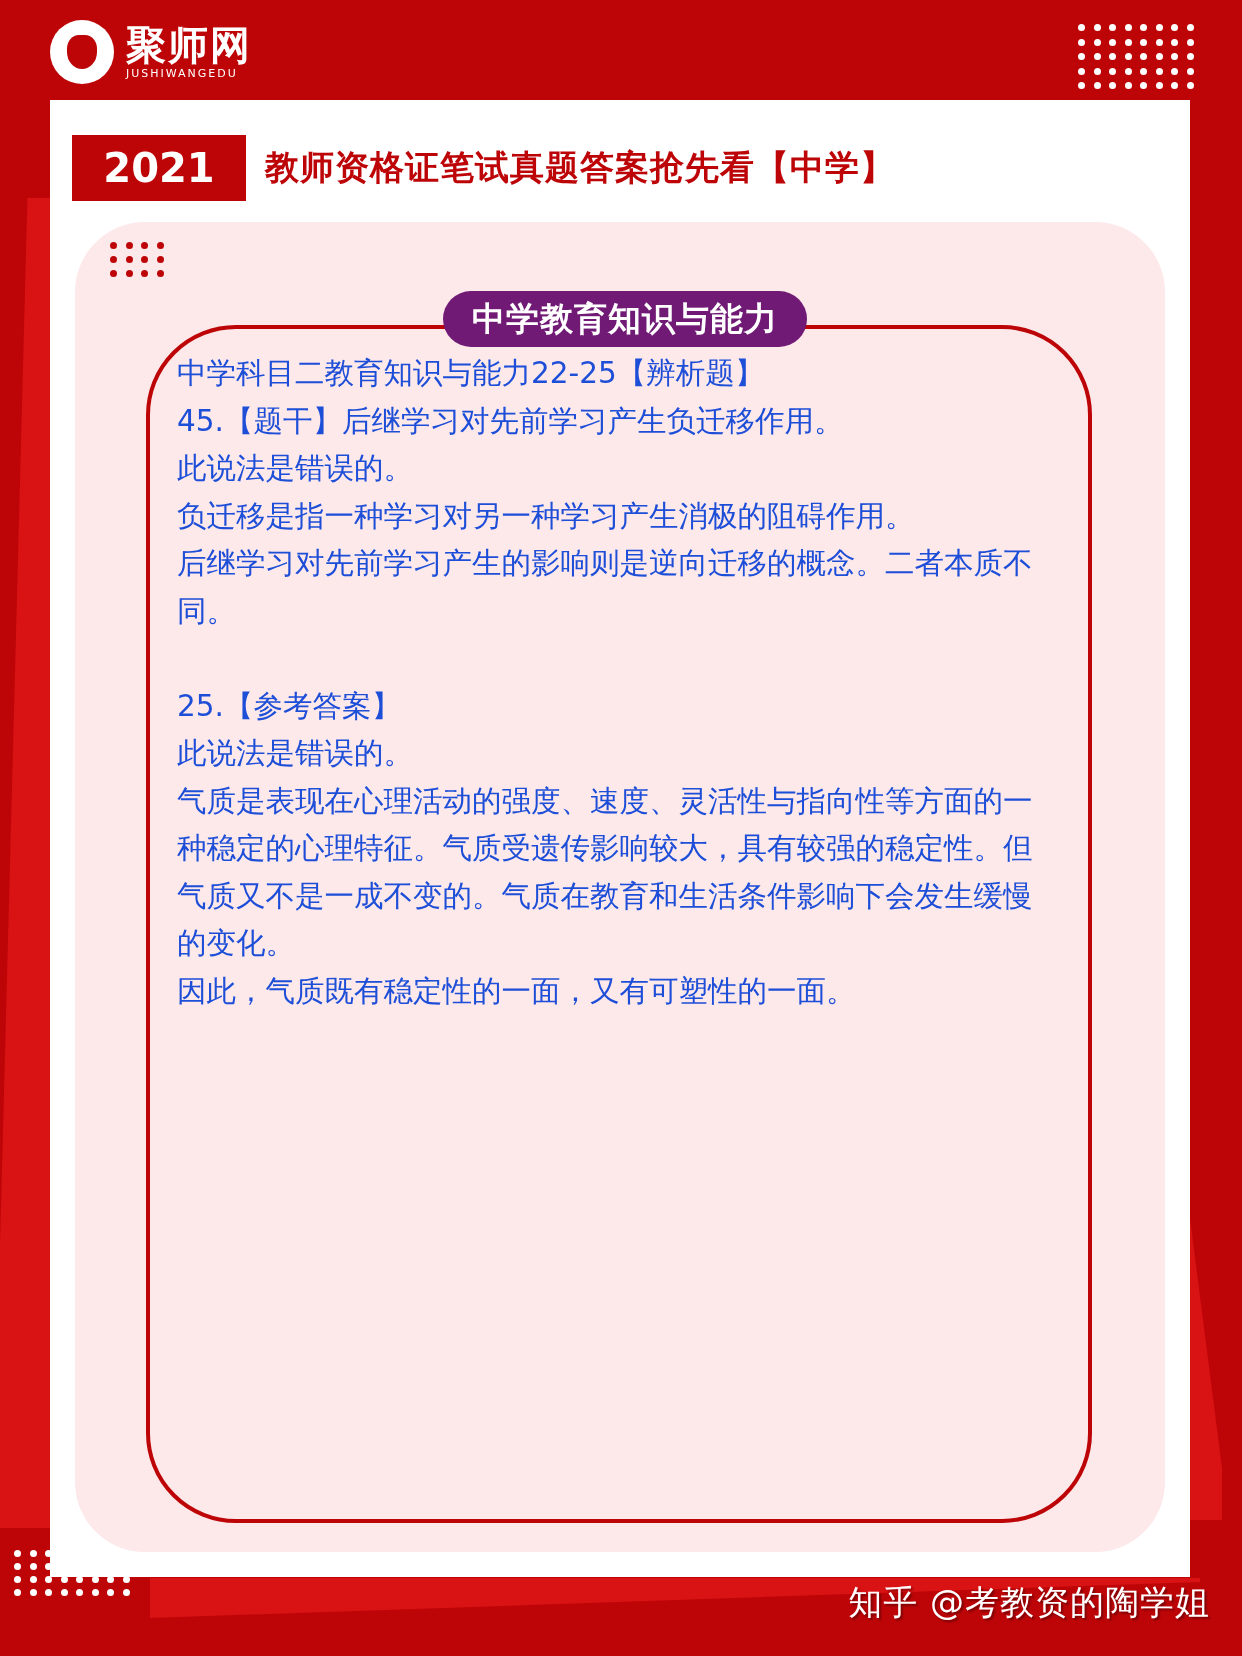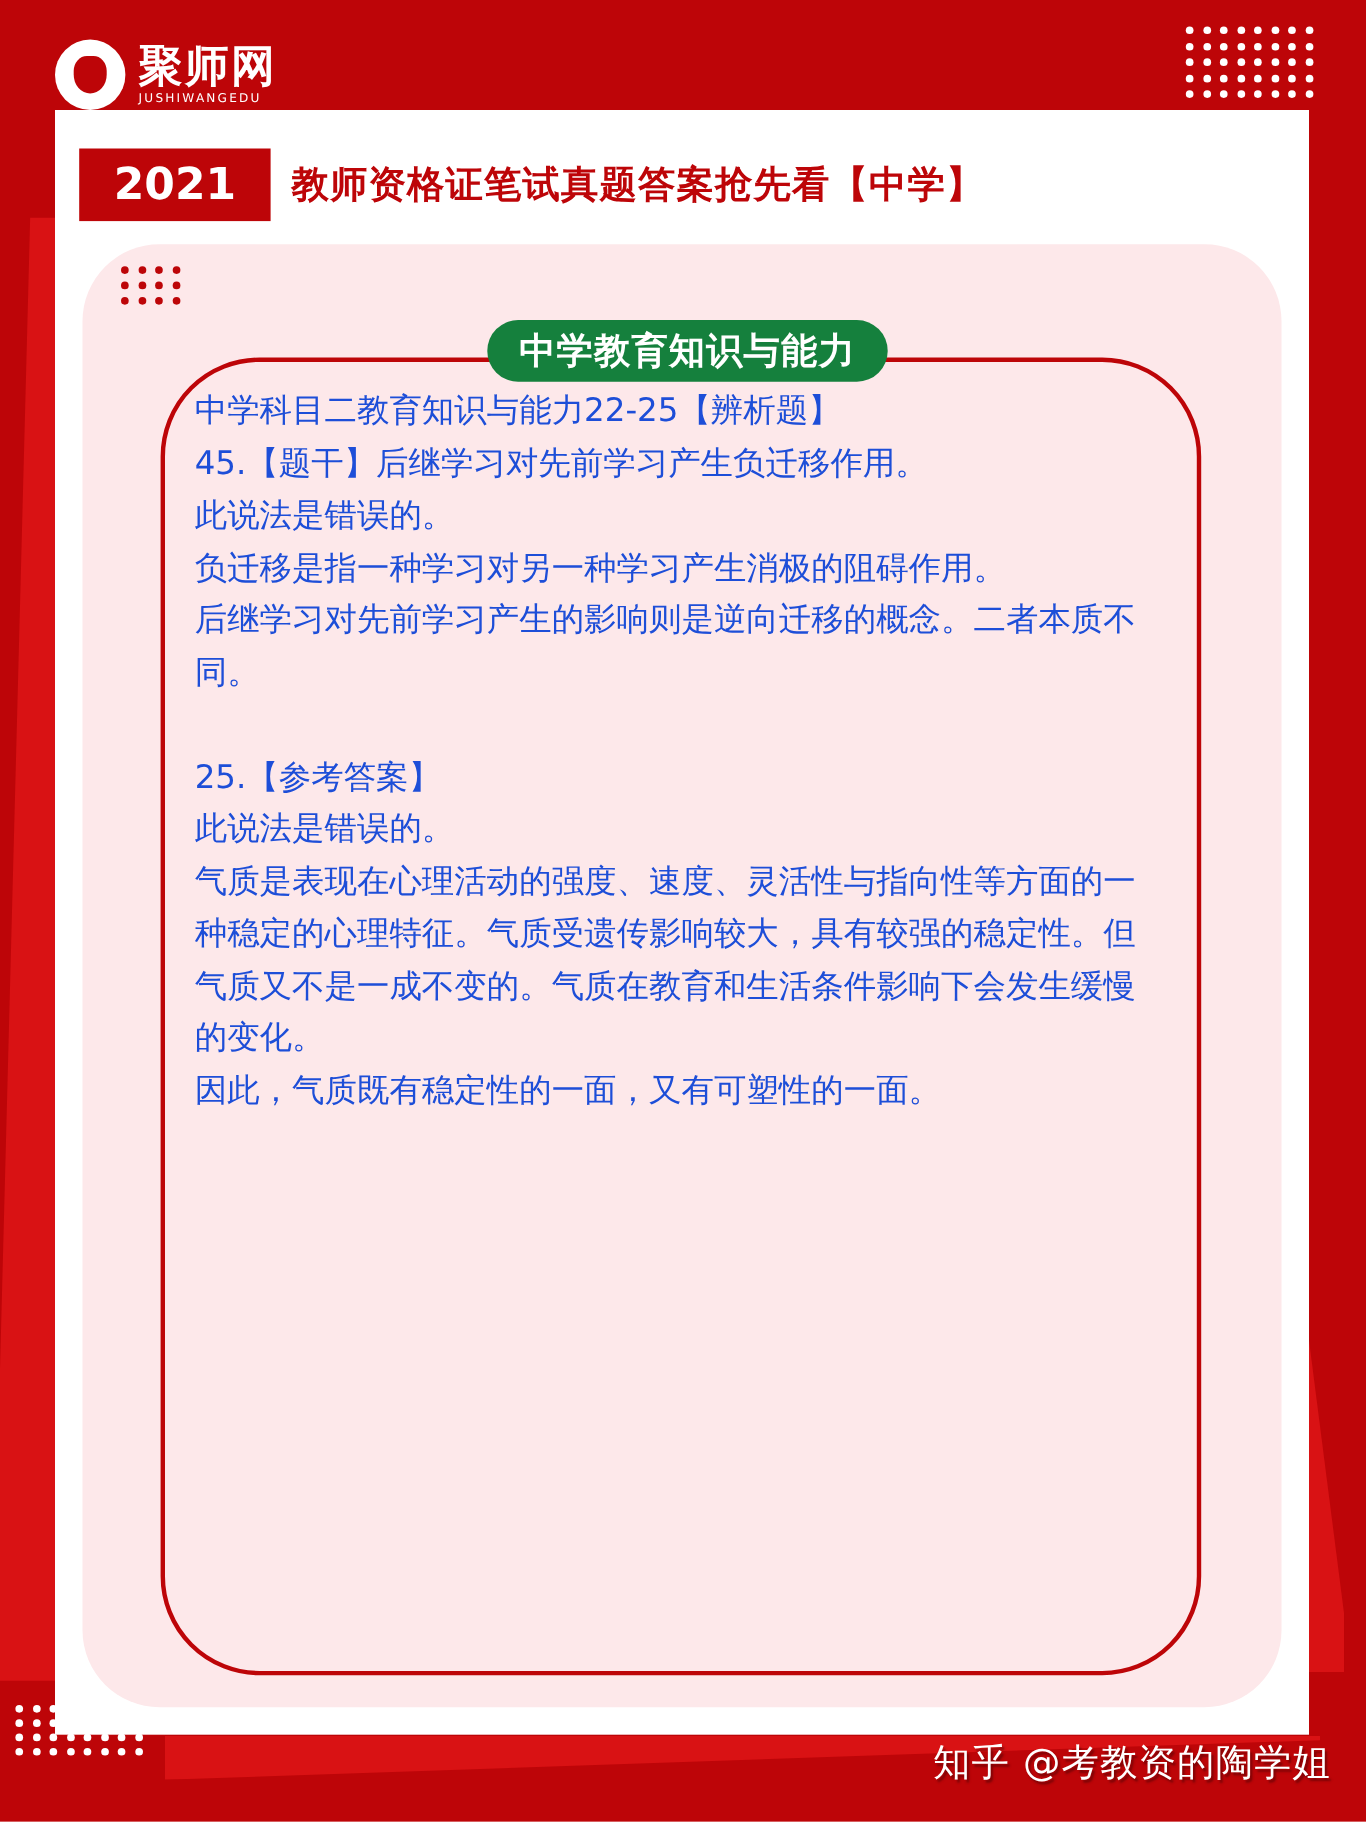--- a/index.html
+++ b/index.html
@@ -14,21 +14,21 @@
     }
     .bg-shape-right {
       position: absolute; right: 20px; top: 1000px; width: 60px; height: 520px;
       background: #d91214; clip-path: polygon(0 0, 100% 90%, 100% 100%, 0 100%);
     }
     .bg-shape-bottom {
       position: absolute; left: 150px; top: 1578px; width: 1050px; height: 40px;
       background: #d91214; clip-path: polygon(0 0, 100% 0, 100% 10%, 0 100%);
     }
     
-    .logo { position: absolute; left: 50px; top: 36px; display: flex; align-items: center; }
+    .logo { position: absolute; left: 50px; top: 20px; display: flex; align-items: center; }
     .logo-mark {
       width: 64px; height: 64px; border-radius: 50%; background: #ffffff;
       display: flex; align-items: center; justify-content: center; position: relative;
     }
     .logo-mark .face {
       width: 30px; height: 34px; background: #bd0508; border-radius: 40% 40% 50% 50%;
     }
     .logo-text { margin-left: 12px; color: #fff; }
     .logo-cn { font-size: 40px; font-weight: bold; letter-spacing: 2px; line-height: 44px; }
     .logo-en { font-size: 11px; letter-spacing: 2px; line-height: 14px; }
@@ -58,21 +58,21 @@
     .card-bg {
       position: absolute; left: 25px; top: 122px; width: 1090px; height: 1330px;
       background: #fde8ea; border-radius: 70px;
     }
     .inner-box {
       position: absolute; left: 96px; top: 225px; width: 946px; height: 1198px;
       border: 4px solid #bd0508; border-radius: 90px; box-sizing: border-box;
     }
     .section-pill {
       position: absolute; left: 393px; top: 191px; width: 364px; height: 56px;
-      background: #15803d; border-radius: 30px; color: #fff; font-weight: bold;
+      background: #701a75; border-radius: 30px; color: #fff; font-weight: bold;
       font-size: 33px; line-height: 56px; text-align: center; letter-spacing: 1px;
     }
     .content {
       position: absolute; left: 127px; top: 250px; width: 880px;
       color: #1d4ed8; font-size: 29.5px; line-height: 47.5px;
     }
     .content p { margin: 0; white-space: nowrap; }
     .content .wrap { white-space: normal; }
     .content .gap { height: 47.5px; }
     .footer-credit {

